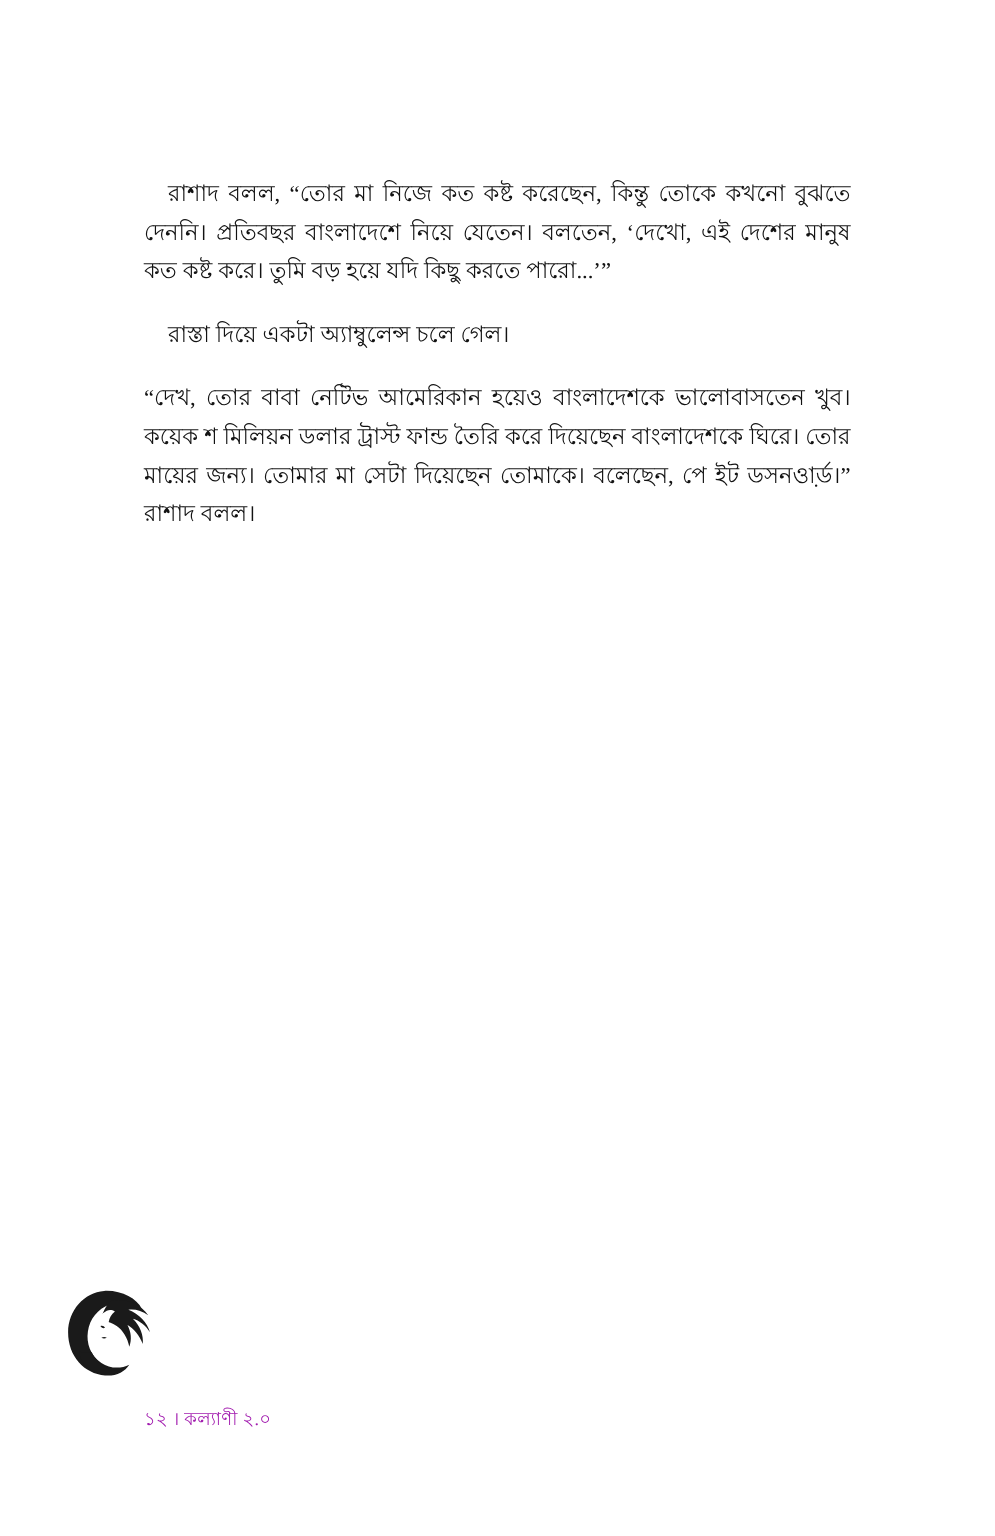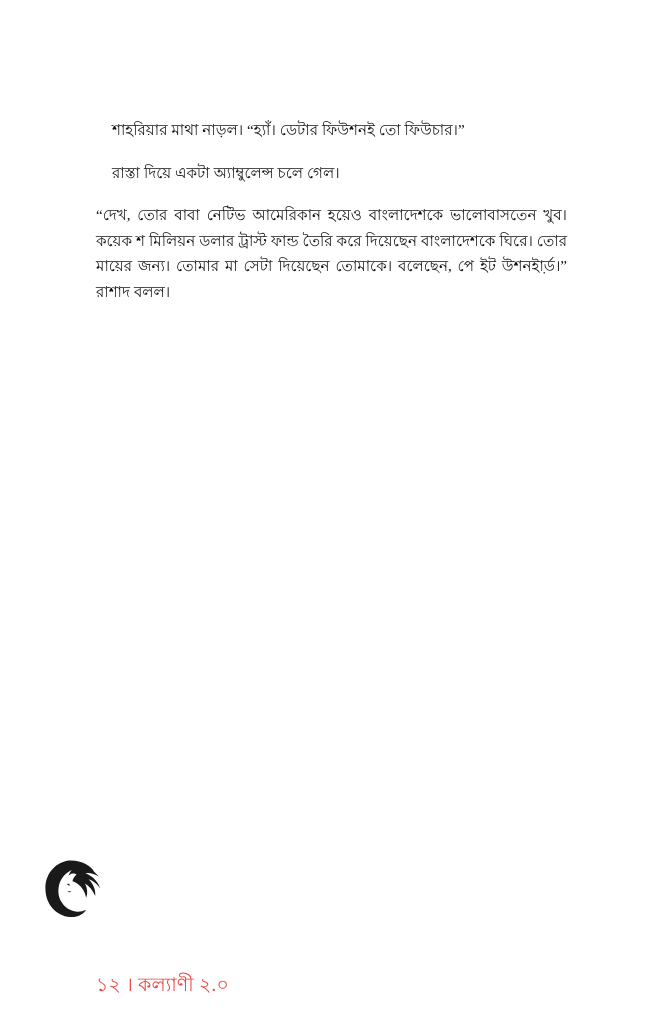--- a/index.html
+++ b/index.html
@@ -54,38 +54,38 @@
     left: 43px;
     top: 857px;
     width: 60px;
     height: 66px;
   }
   #ornament svg { display: block; width: 100%; height: 100%; }
 
   #footer {
     position: absolute;
     left: 96px;
-    top: 976px;
+    top: 937px;
     width: 471px;
-    font-size: 19px;
+    font-size: 12px;
     line-height: 18px;
-    color: #ef4444;
+    color: #a21caf;
     letter-spacing: 0.2px;
     font-family: "Liberation Serif", "DejaVu Serif", serif;
   }
 </style>
 </head>
 <body>
 
 <div id="page">
 
   <div id="text-column">
-    <p class="para indent">শাহরিয়ার মাথা নাড়ল। “হ্যাঁ। ডেটার ফিউশনই তো ফিউচার।”</p>
+    <p class="para indent">রাশাদ বলল, “তোর মা নিজে কত কষ্ট করেছেন, কিন্তু তোকে কখনো বুঝতে দেননি। প্রতিবছর বাংলাদেশে নিয়ে যেতেন। বলতেন, ‘দেখো, এই দেশের মানুষ কত কষ্ট করে। তুমি বড় হয়ে যদি কিছু করতে পারো...’”</p>
     <p class="para indent">রাস্তা দিয়ে একটা অ্যাম্বুলেন্স চলে গেল।</p>
-    <p class="para">“দেখ, তোর বাবা নেটিভ আমেরিকান হয়েও বাংলাদেশকে ভালোবাসতেন খুব। কয়েক শ মিলিয়ন ডলার ট্রাস্ট ফান্ড তৈরি করে দিয়েছেন বাংলাদেশকে ঘিরে। তোর মায়ের জন্য। তোমার মা সেটা দিয়েছেন তোমাকে। বলেছেন, পে ইট উশনই়ার্ড।” রাশাদ বলল।</p>
+    <p class="para">“দেখ, তোর বাবা নেটিভ আমেরিকান হয়েও বাংলাদেশকে ভালোবাসতেন খুব। কয়েক শ মিলিয়ন ডলার ট্রাস্ট ফান্ড তৈরি করে দিয়েছেন বাংলাদেশকে ঘিরে। তোর মায়ের জন্য। তোমার মা সেটা দিয়েছেন তোমাকে। বলেছেন, পে ইট ডসনও়ার্ড।” রাশাদ বলল।</p>
   </div>
 
   <div id="ornament">
     <svg viewBox="0 0 100 110" xmlns="http://www.w3.org/2000/svg" aria-hidden="true">
 
       <path fill="#1a1a1a" d="
         M44 6
         C22 8 4 27 4 52
         C4 79 22 98 45 100
         C57 101 67 96 72 88

